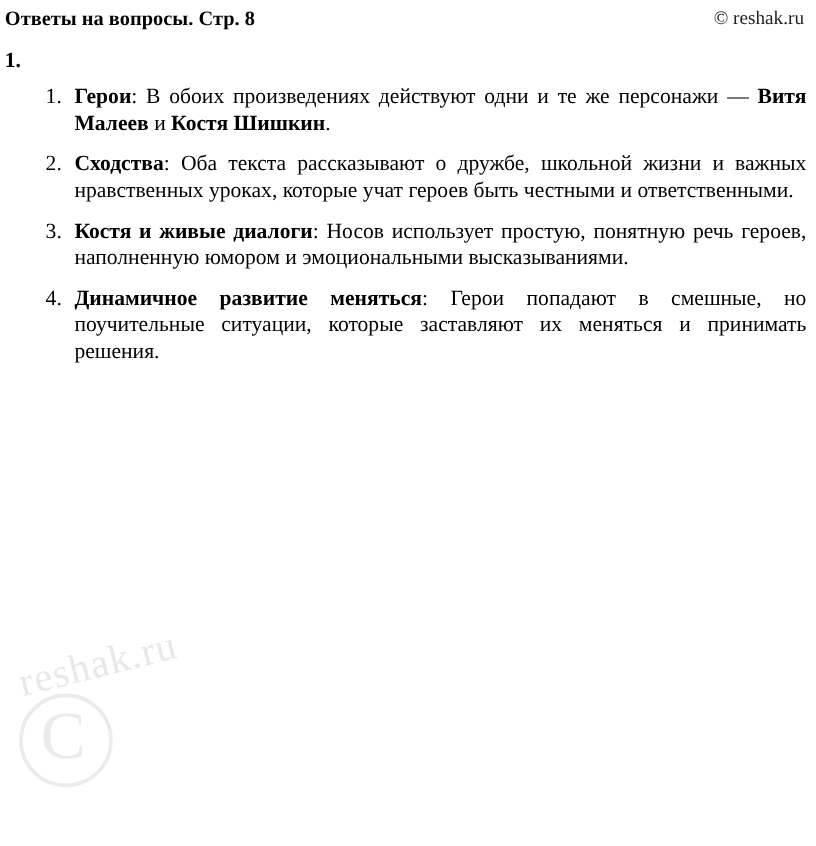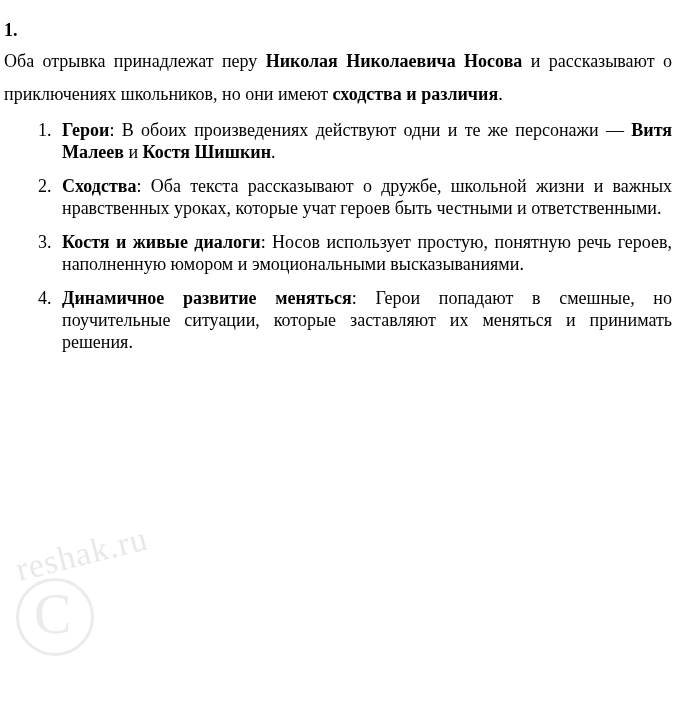--- a/index.html
+++ b/index.html
@@ -114,24 +114,27 @@
     font-family: "Liberation Serif", serif;
     font-size: 56px;
     color: #c2c2c2;
   }
 </style>
 </head>
 <body>
 
 <div class="page">
 
+  <div class="header-row">
+    <div class="header-title">Ответы на вопросы. Стр. 8</div>
+    <div class="header-copy">© reshak.ru</div>
+  </div>
 
   <div class="qnum">1.</div>
 
-  <p class="body-text"><span>Оба отрывка принадлежат перу </span><b>Николая Николаевича Носова</b><span> и рассказывают о приключениях школьников, но они имеют </span><b>сходства и различия</b><span>.</span></p>
 
 
   <ol class="sim-list">
     <li><b>Герои</b><span>: В обоих произведениях действуют одни и те же персонажи — </span><b>Витя Малеев</b><span> и </span><b>Костя Шишкин</b><span>.</span></li>
     <li><b>Сходства</b><span>: Оба текста рассказывают о дружбе, школьной жизни и важных нравственных уроках, которые учат героев быть честными и ответственными.</span></li>
     <li><b>Костя и живые диалоги</b><span>: Носов использует простую, понятную речь героев, наполненную юмором и эмоциональными высказываниями.</span></li>
     <li><b>Динамичное развитие меняться</b><span>: Герои попадают в смешные, но поучительные ситуации, которые заставляют их меняться и принимать решения.</span></li>
   </ol>
 
   <div class="watermark">

